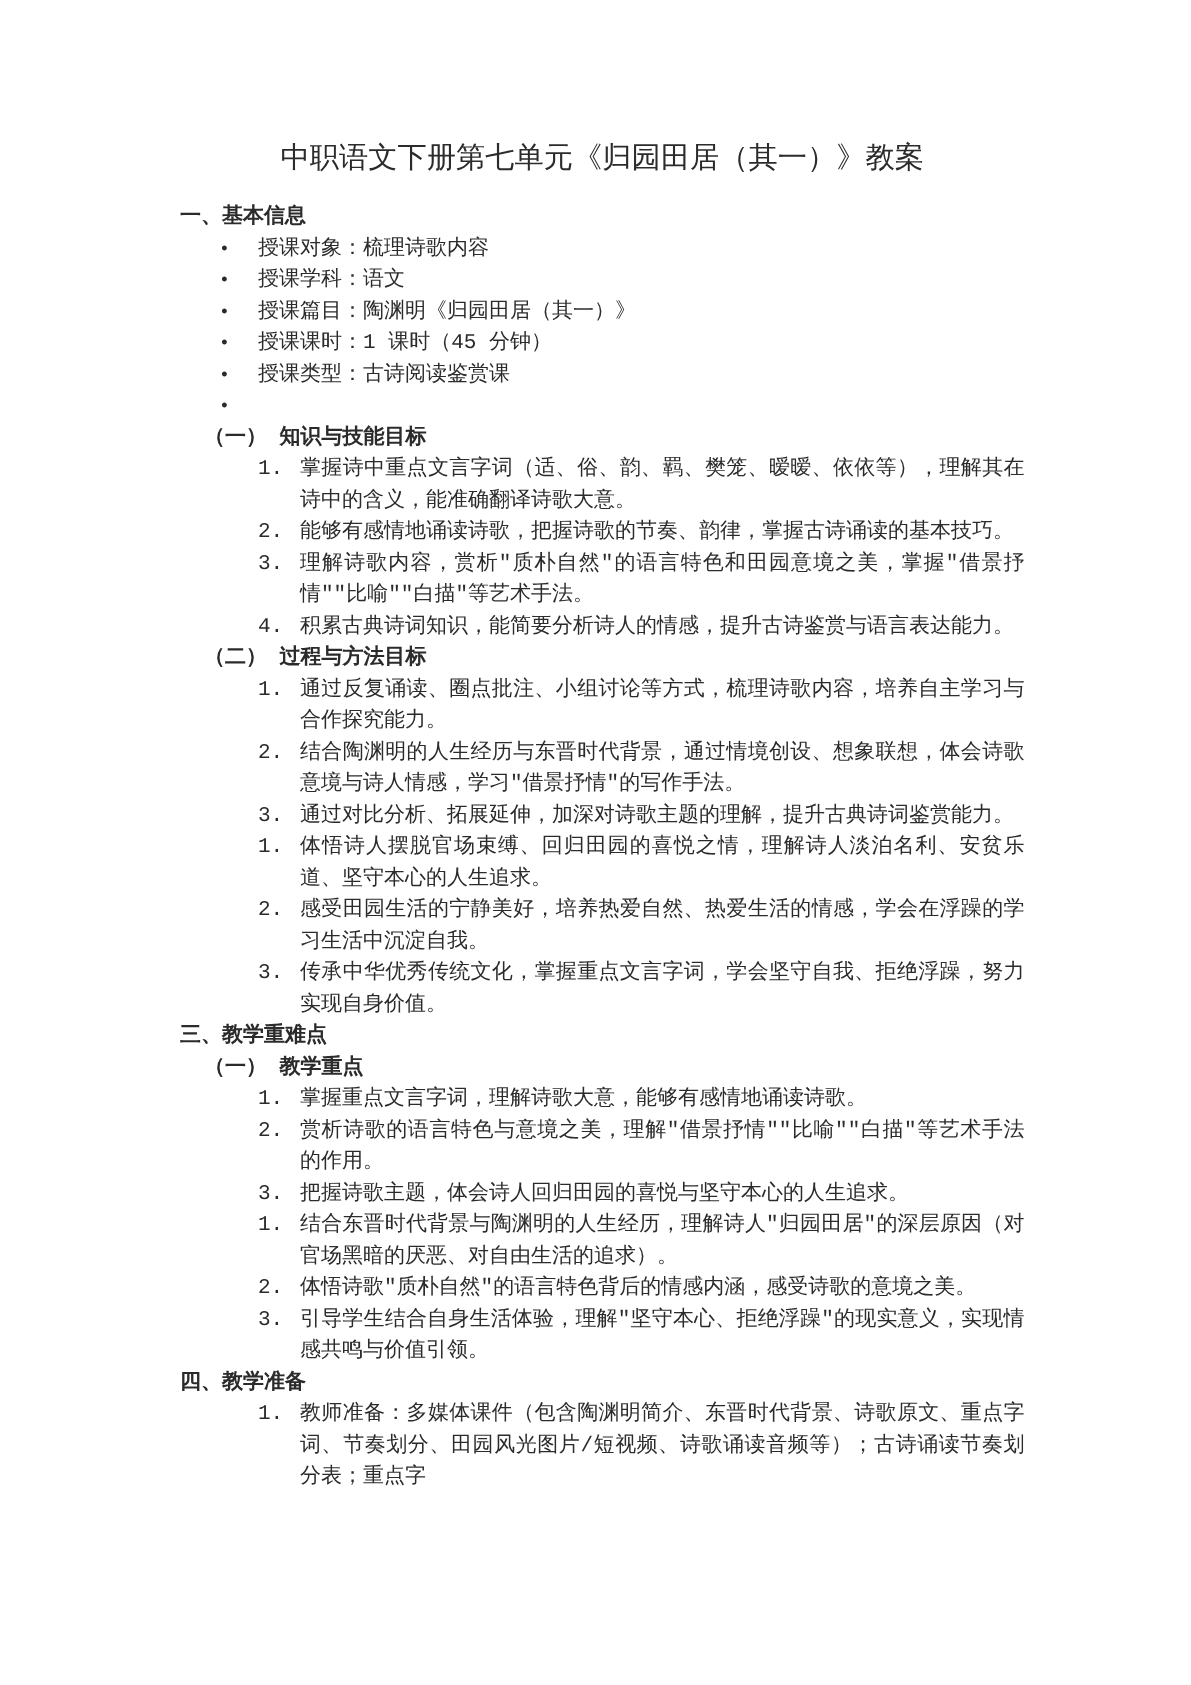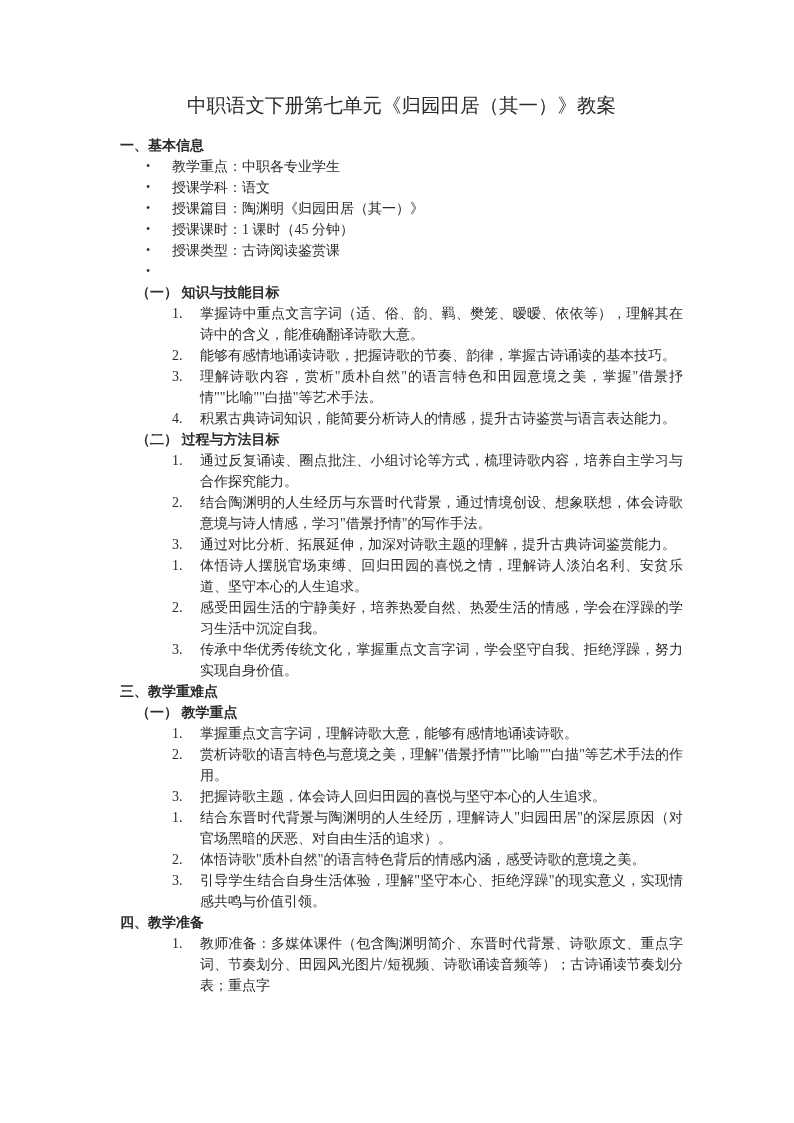--- a/index.html
+++ b/index.html
@@ -7,21 +7,21 @@
     padding: 0;
     background: #ffffff;
   }
   .page {
     position: relative;
     width: 794px;
     height: 1123px;
     box-sizing: border-box;
     background: #ffffff;
     padding: 92px 111px 0 120px;
-    font-family: Liberation Serif, serif;
+    font-family: Liberation Mono, monospace;
     font-size: 14px;
     line-height: 21px;
     color: #2b2b2b;
     overflow: hidden;
   }
   .doc-title {
     font-size: 19.5px;
     line-height: 28px;
     font-weight: 500;
     text-align: center;
@@ -60,21 +60,21 @@
 </head>
 <body>
 
 <div class="page">
 
   <div class="doc-title">中职语文下册第七单元《归园田居（其一）》教案</div>
 
   <div class="h1">一、基本信息</div>
   <div class="bullet-row">
     <span class="bullet">•</span>
-    <span class="txt">教学重点：中职各专业学生</span>
+    <span class="txt">授课对象：梳理诗歌内容</span>
   </div>
   <div class="bullet-row">
     <span class="bullet">•</span>
     <span class="txt">授课学科：语文</span>
   </div>
   <div class="bullet-row">
     <span class="bullet">•</span>
     <span class="txt">授课篇目：陶渊明《归园田居（其一）》</span>
   </div>
   <div class="bullet-row">

